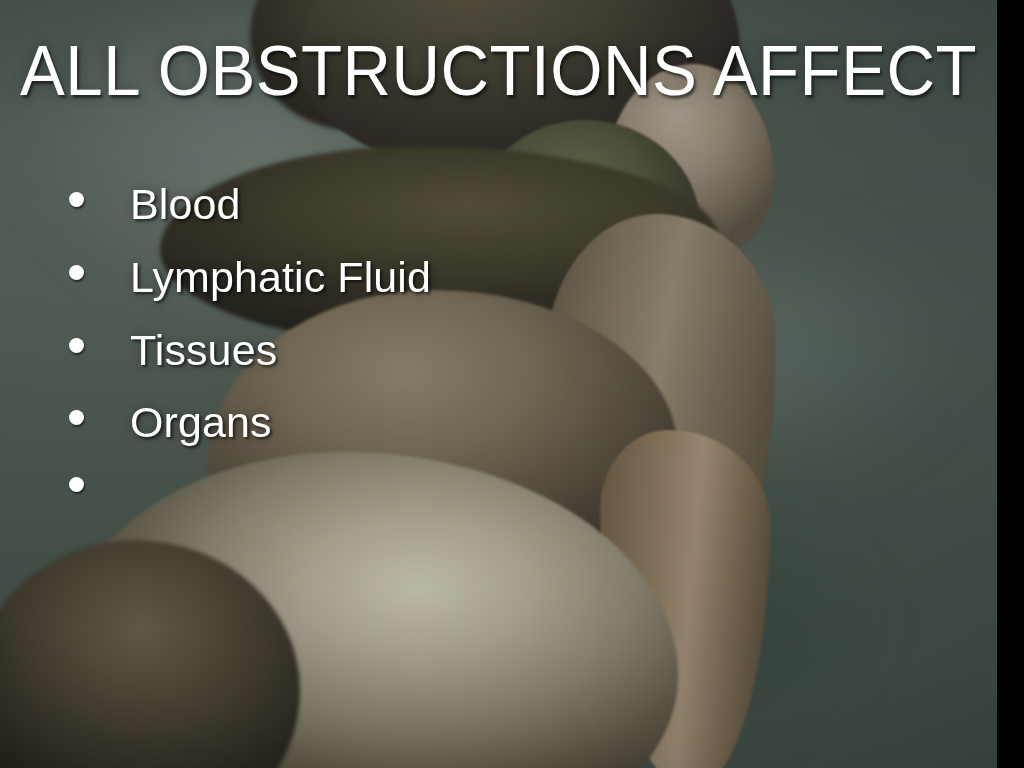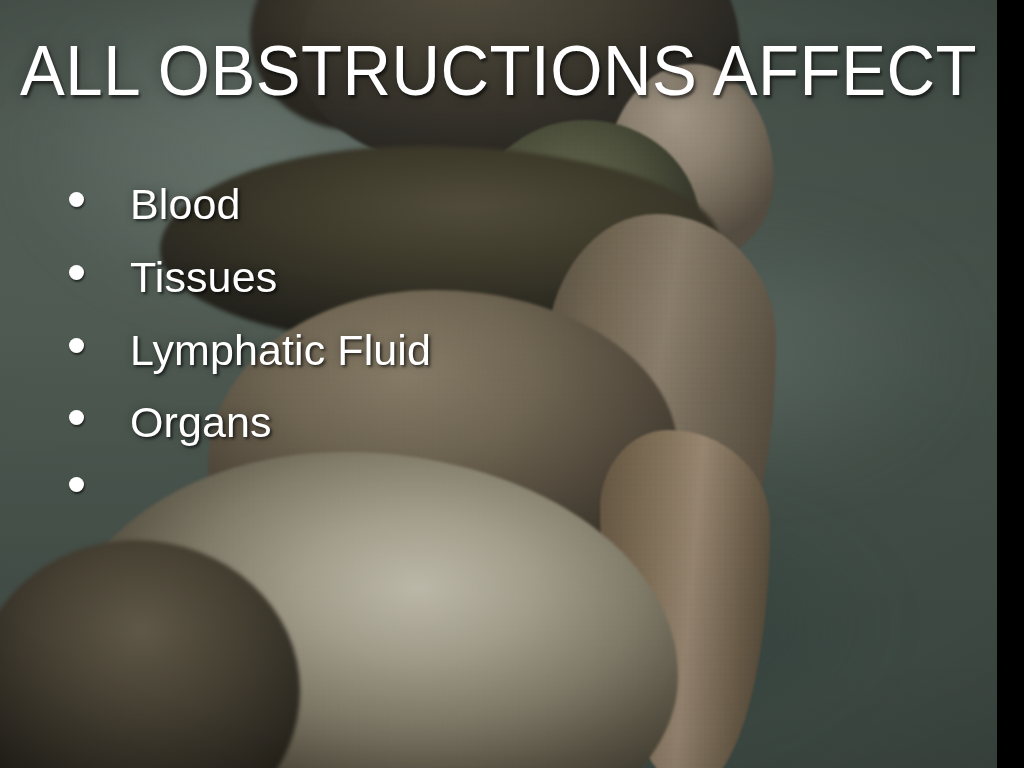--- a/index.html
+++ b/index.html
@@ -229,28 +229,28 @@
         <span class="marker">
             <span class="dot"></span>
           </span>
         <span class="btext">Blood</span>
       </div>
 
       <div class="bullet-row">
         <span class="marker">
             <span class="dot"></span>
           </span>
+        <span class="btext">Lymphatic Fluid</span>
+      </div>
+
+      <div class="bullet-row">
+        <span class="marker">
+            <span class="dot"></span>
+          </span>
         <span class="btext">Tissues</span>
-      </div>
-
-      <div class="bullet-row">
-        <span class="marker">
-            <span class="dot"></span>
-          </span>
-        <span class="btext">Lymphatic Fluid</span>
       </div>
 
       <div class="bullet-row tight">
         <span class="marker">
             <span class="dot"></span>
           </span>
         <span class="btext">Organs</span>
       </div>
 
 

